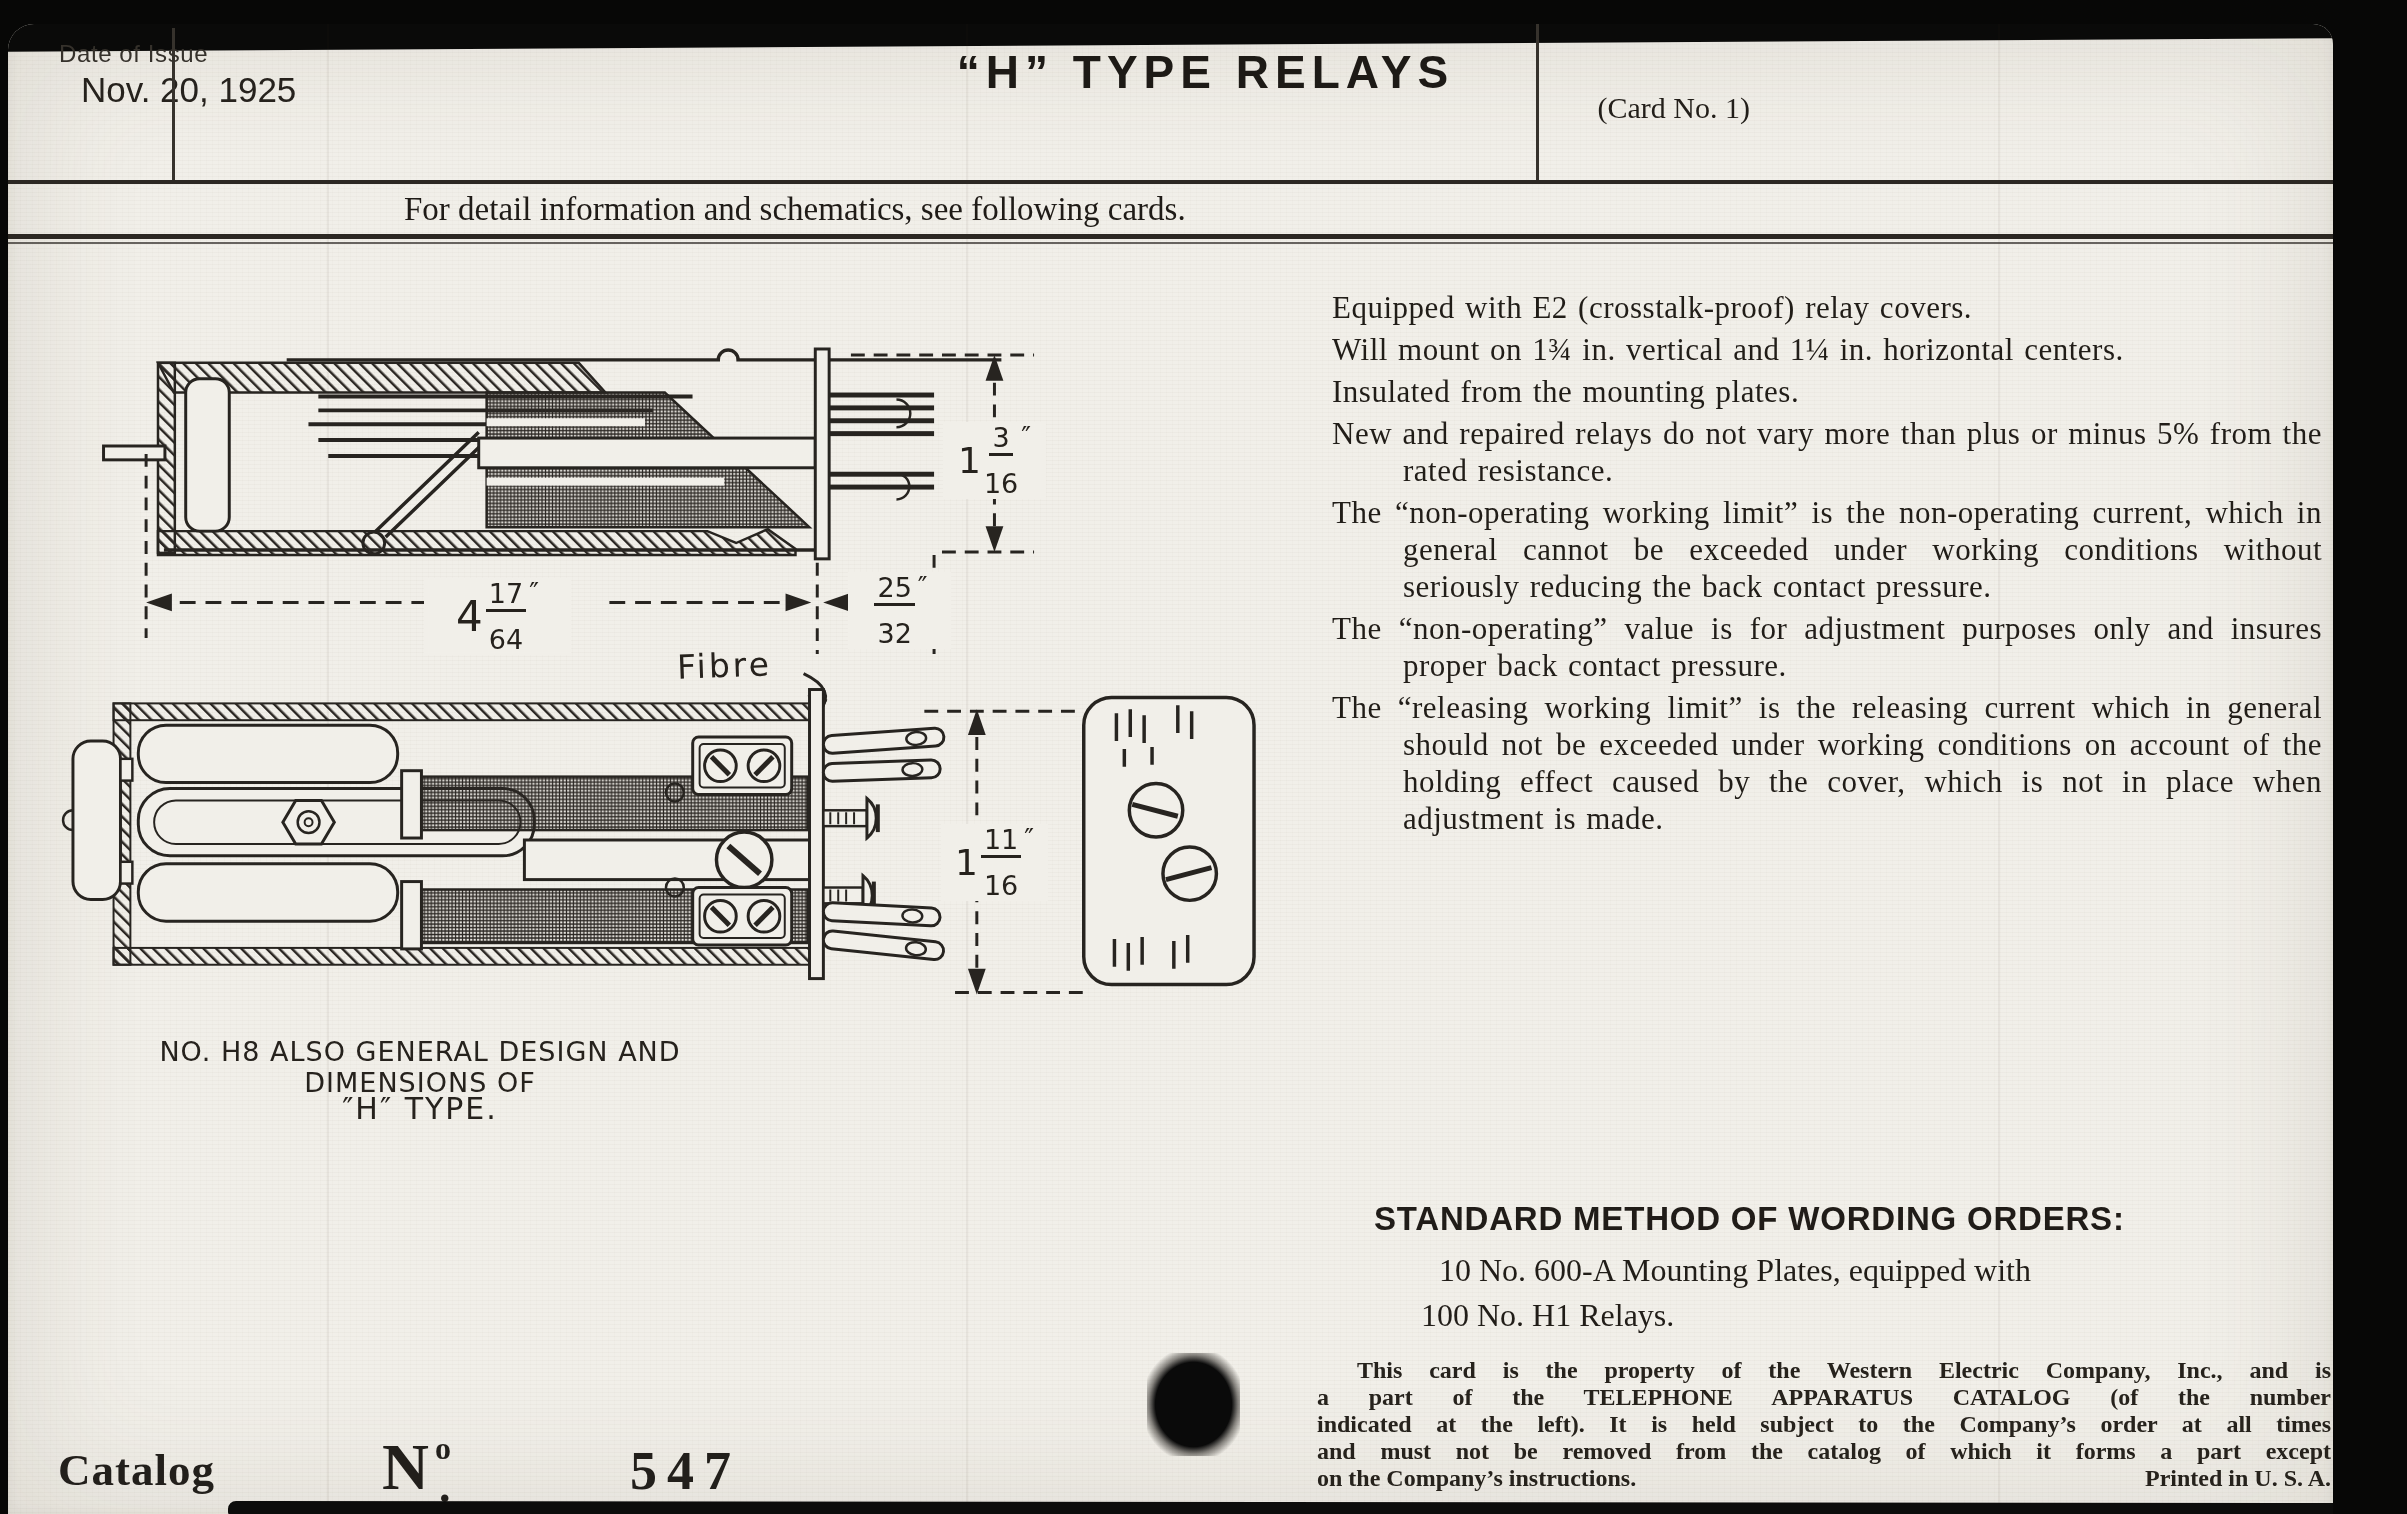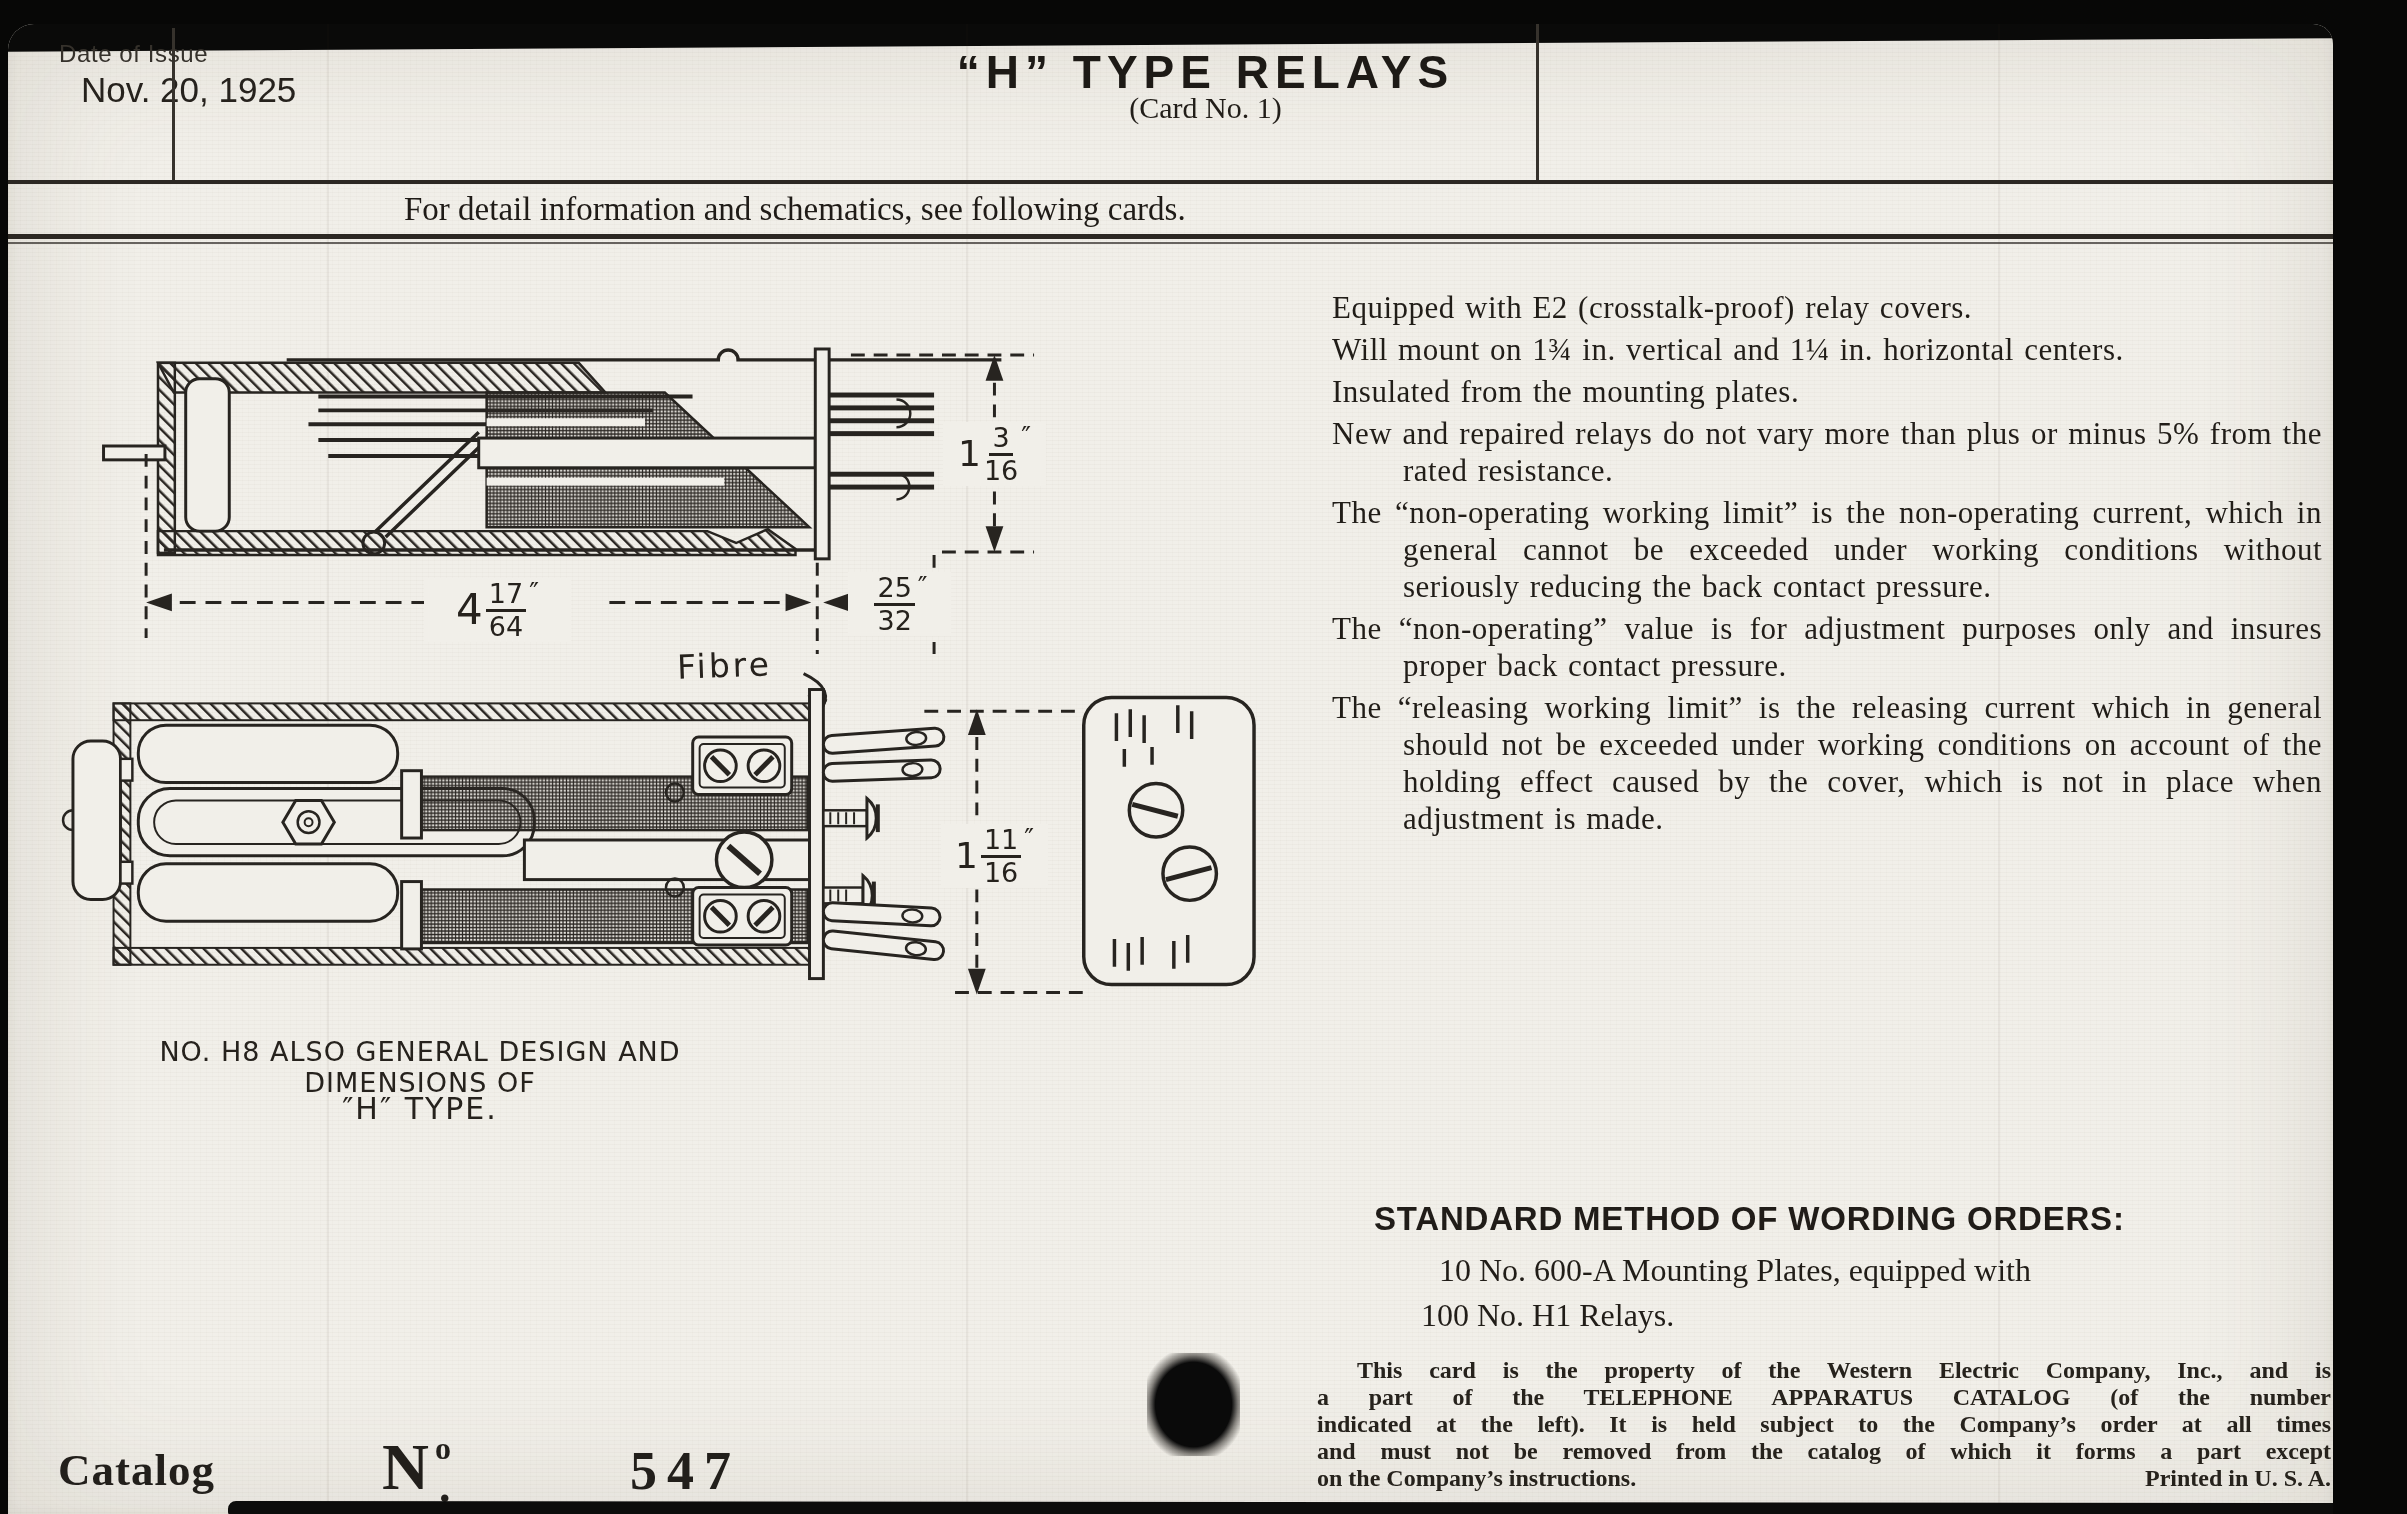--- a/index.html
+++ b/index.html
@@ -33,21 +33,21 @@
   .vdiv{position:absolute;width:3px;background:#36322c;}
   .hrule{position:absolute;left:0;right:0;background:#2c2823;}
 
   .date-label{position:absolute;left:51px;top:16px;font-family:"Liberation Sans","DejaVu Sans",sans-serif;
     font-size:24px;letter-spacing:0.6px;color:#35312b;}
   .date-value{position:absolute;left:73px;top:46px;font-family:"Liberation Sans","DejaVu Sans",sans-serif;
     font-size:35px;color:#26221d;}
   .title{position:absolute;left:653px;width:1089px;top:21px;text-align:center;
     font-family:"Liberation Sans","DejaVu Sans",sans-serif;font-weight:bold;
     font-size:46px;letter-spacing:6px;color:#1d1a16;}
-  .subtitle{position:absolute;left:653px;width:1089px;top:67px;text-align:center;font-size:30px;color:#221e19;}
+  .subtitle{position:absolute;left:653px;width:1089px;top:67px;text-align:right;font-size:30px;color:#221e19;}
   .banner{position:absolute;left:396px;width:1618px;top:167px;
     font-size:33px;color:#1f1b17;}
 
   .specs{position:absolute;left:1324px;top:265px;width:990px;}
   .specs p{
     margin:0 0 5px 0;font-size:31px;line-height:37px;text-align:justify;
     letter-spacing:0.5px;word-spacing:2px;color:#211d18;
     padding-left:71px;text-indent:-71px;
   }
   .orders-heading{position:absolute;left:1366px;top:1176px;
@@ -79,21 +79,21 @@
   .caption{position:absolute;left:95px;width:634px;text-align:center;
     font-family:"DejaVu Sans",sans-serif;color:#26221d;}
   .caption.l1{top:1012px;font-size:27px;letter-spacing:1px;}
   .caption.l2{top:1067px;font-size:30px;letter-spacing:2px;}
 
   .dim{position:absolute;display:flex;align-items:center;justify-content:center;
     font-family:"DejaVu Sans",sans-serif;color:#26221d;background:#f1efe9;padding:2px 4px;}
   .dim .whole{font-size:42px;line-height:1;}
   .dim .frac{display:inline-flex;flex-direction:column;align-items:center;font-size:27px;line-height:1.02;margin-left:3px;}
   .dim .frac .num{border-bottom:3px solid #26221d;padding:0 3px 1px 3px;}
-  .dim .frac .den{padding-top:1px;}
+  .dim .frac .den{padding-top:14px;}
   .dim .unit{font-size:26px;margin-left:3px;align-self:flex-start;line-height:1;}
 </style>
 </head>
 <body>
 
 <div class="card">
 
   <div class="topband"></div>
 
   <div class="crease" style="left:319px"></div>

